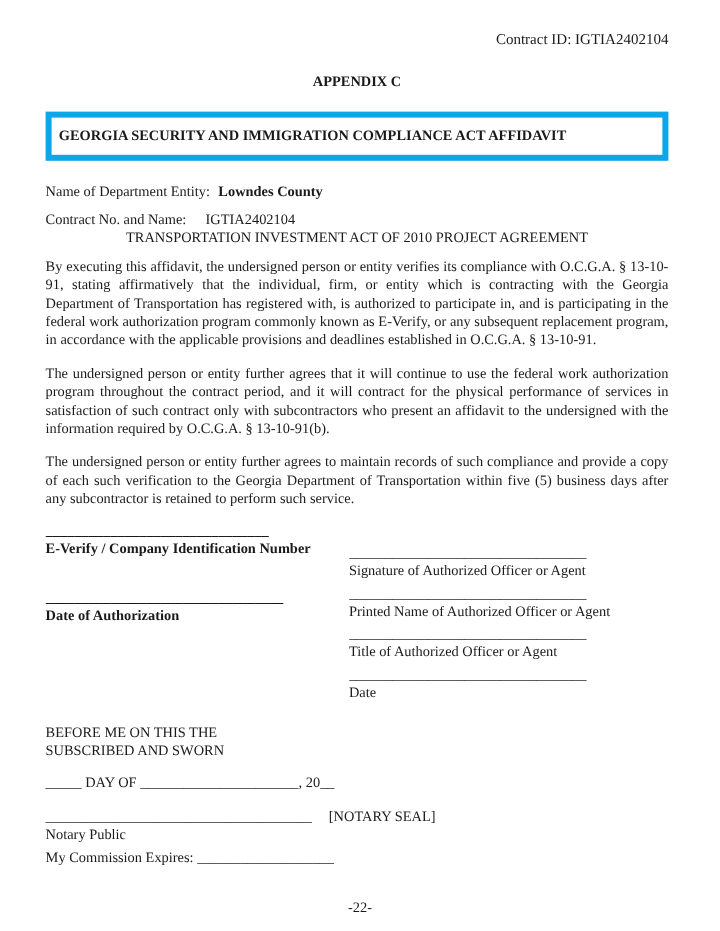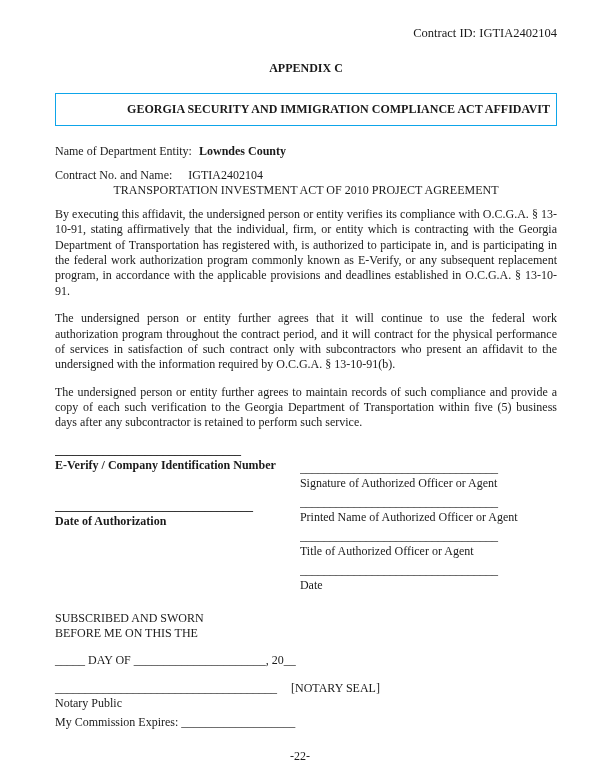--- a/index.html
+++ b/index.html
@@ -6,37 +6,37 @@
   html, body { background: #ffffff; }
   .page {
     position: relative;
     width: 600px;
     height: 776px;
     margin: 0 auto;
     background: #ffffff;
     font-family: "Liberation Serif", "DejaVu Serif", serif;
     font-size: 12px;
     color: #1a1a1a;
-    padding: 26px 43px 0 55px;
+    padding: 26px 43px 0 38px;
     overflow: hidden;
   }
   .contract-id {
     text-align: right;
     font-size: 12.5px;
     margin-bottom: 20px;
   }
   .appendix {
     text-align: center;
     font-weight: bold;
     font-size: 12px;
     margin-bottom: 17px;
   }
   .title-box {
-    border: 1px solid #0ea5e9;
-    text-align: right;
+    border: 5px solid #0ea5e9;
+    text-align: left;
     font-weight: bold;
     font-size: 12px;
     padding: 8px 6px;
     margin-bottom: 18px;
   }
   .kv-line { margin-bottom: 9px; }
   .kv-line .value { margin-left: 7px; font-weight: bold; }
   .kv-line .value-tab { margin-left: 16px; }
   .agreement-title {
     text-align: center;
@@ -129,22 +129,22 @@
         <div class="sig-label">Title of Authorized Officer or Agent</div>
       </div>
       <div class="sig-block">
         <div class="sig-line">_________________________________</div>
         <div class="sig-label">Date</div>
       </div>
     </div>
   </div>
 
   <div class="notary-area">
+    <div class="sworn-line">BEFORE ME ON THIS THE</div>
     <div class="sworn-line">SUBSCRIBED AND SWORN</div>
-    <div class="sworn-line">BEFORE ME ON THIS THE</div>
 
     <div class="day-line">_____ DAY OF ______________________, 20__</div>
 
     <div class="notary-row">
       <span>_____________________________________</span>
       <span class="notary-seal">[NOTARY SEAL]</span>
     </div>
     <div class="notary-public-label">Notary Public</div>
 
     <div class="commission-line">My Commission Expires: ___________________</div>

